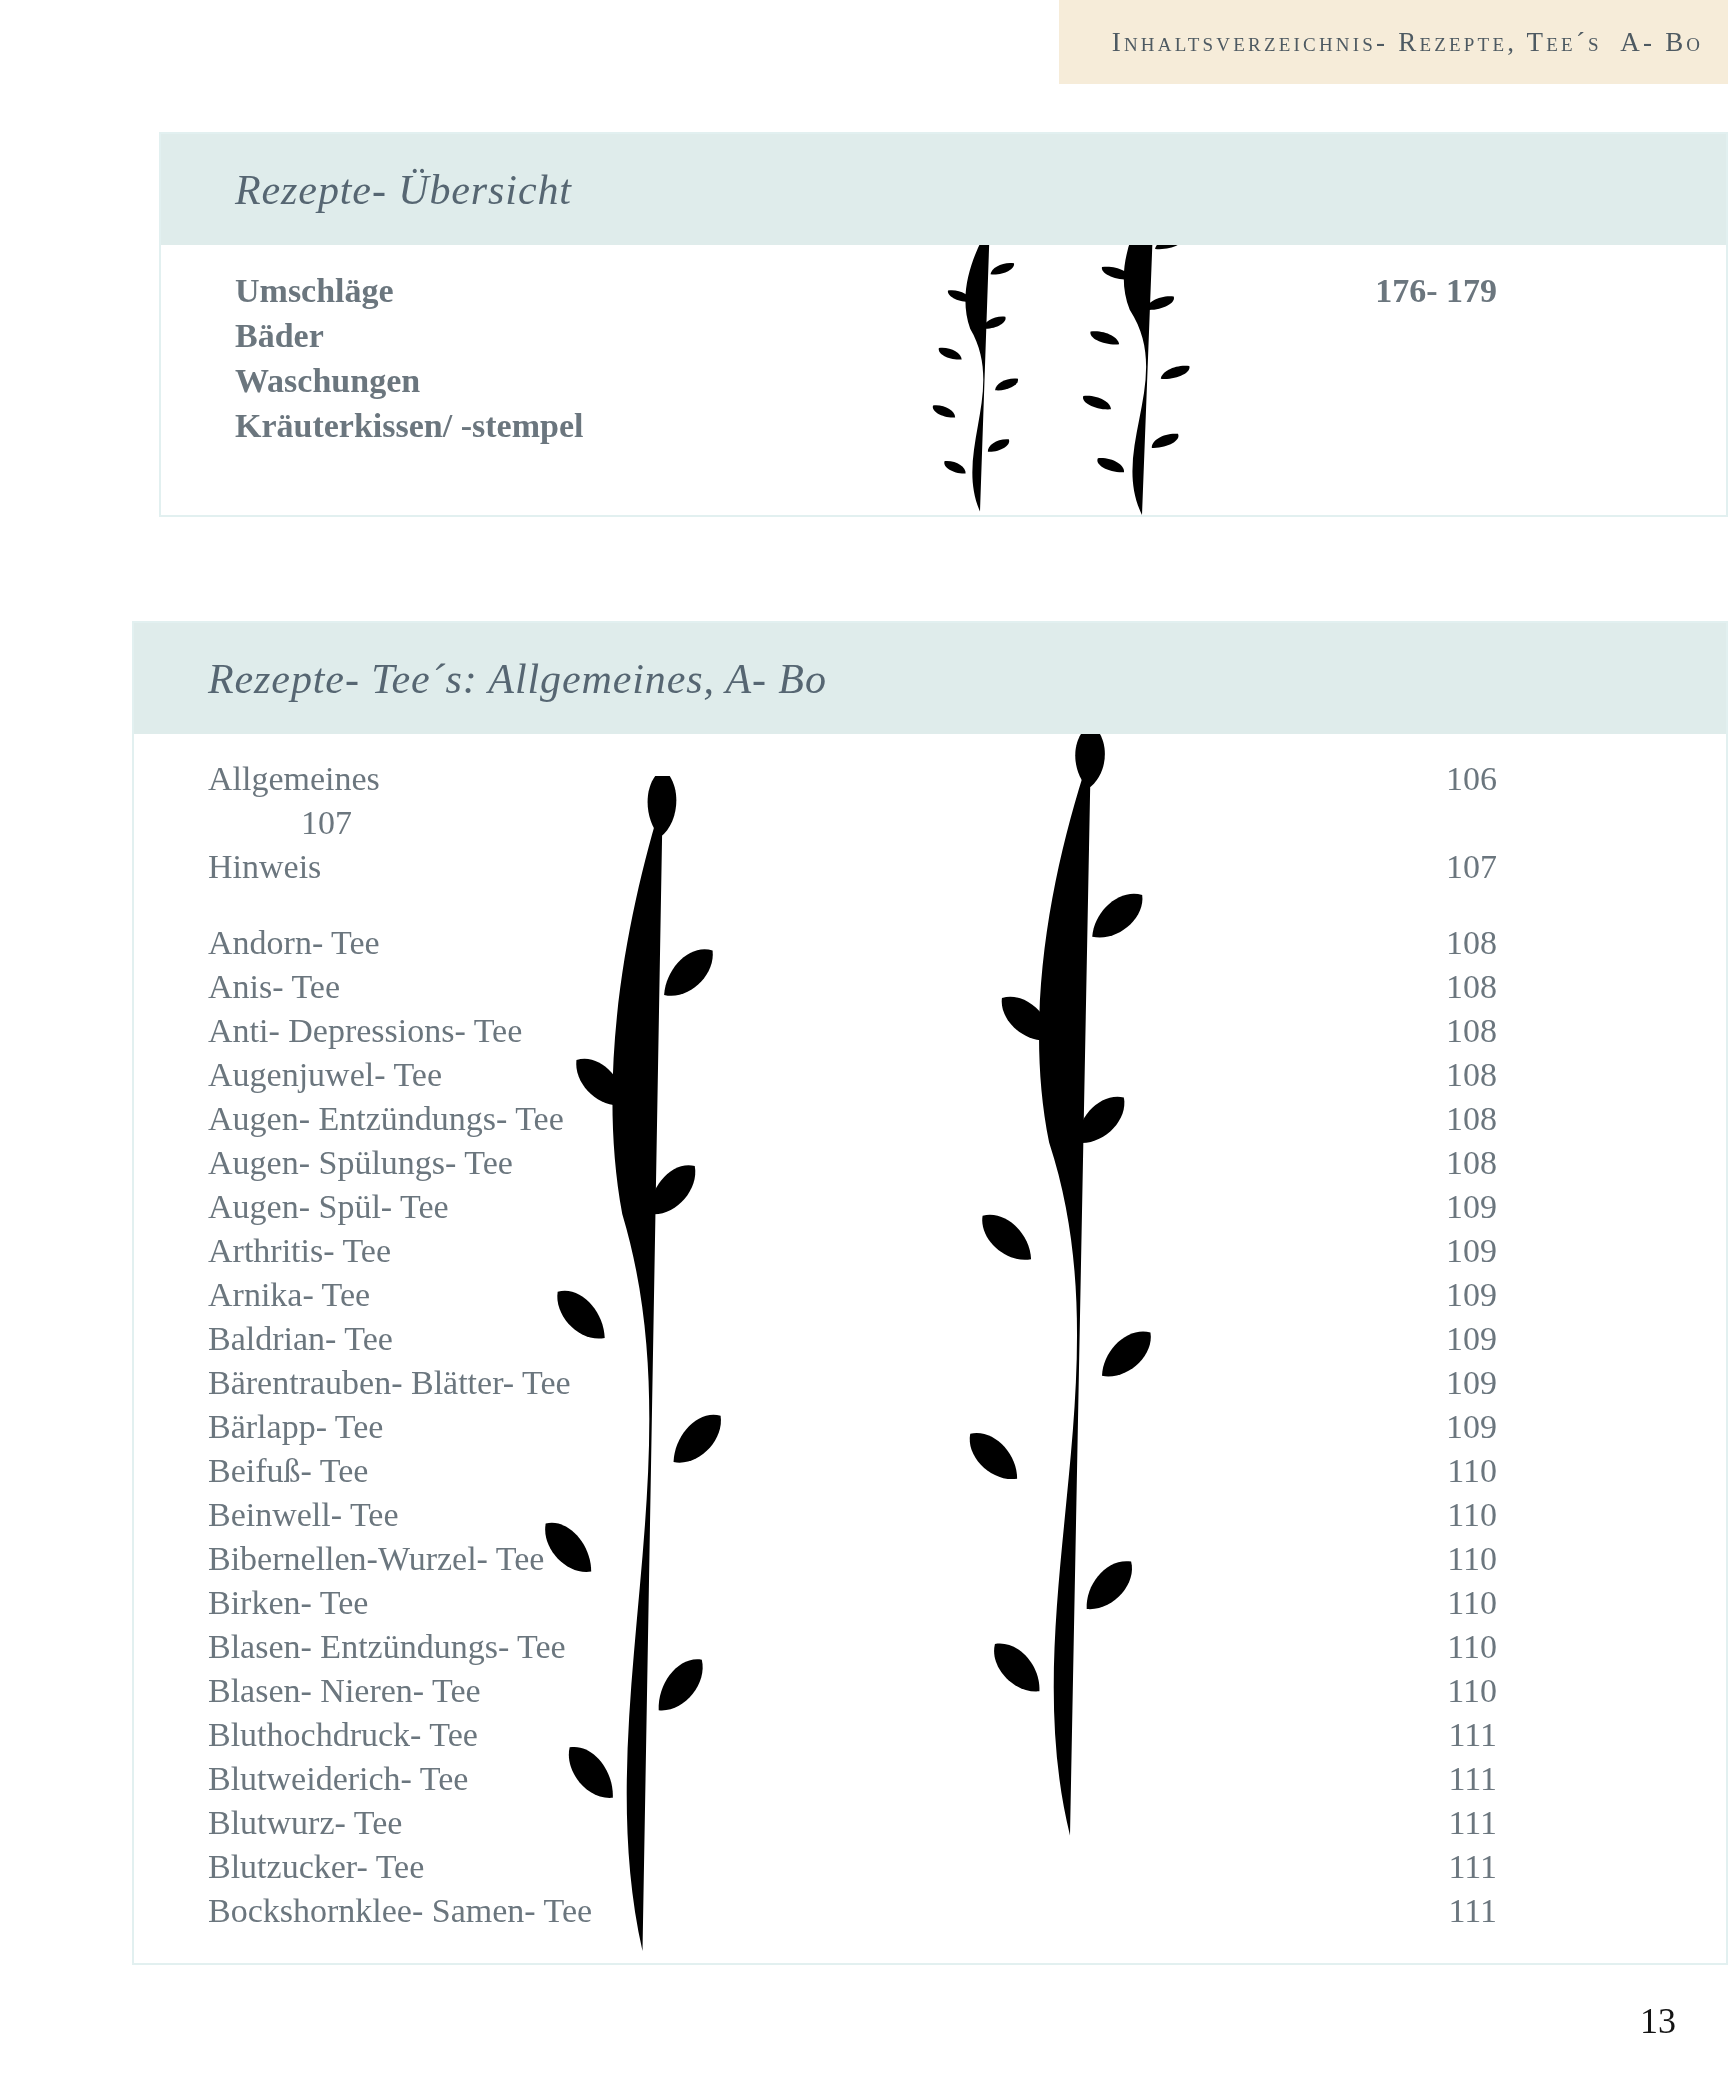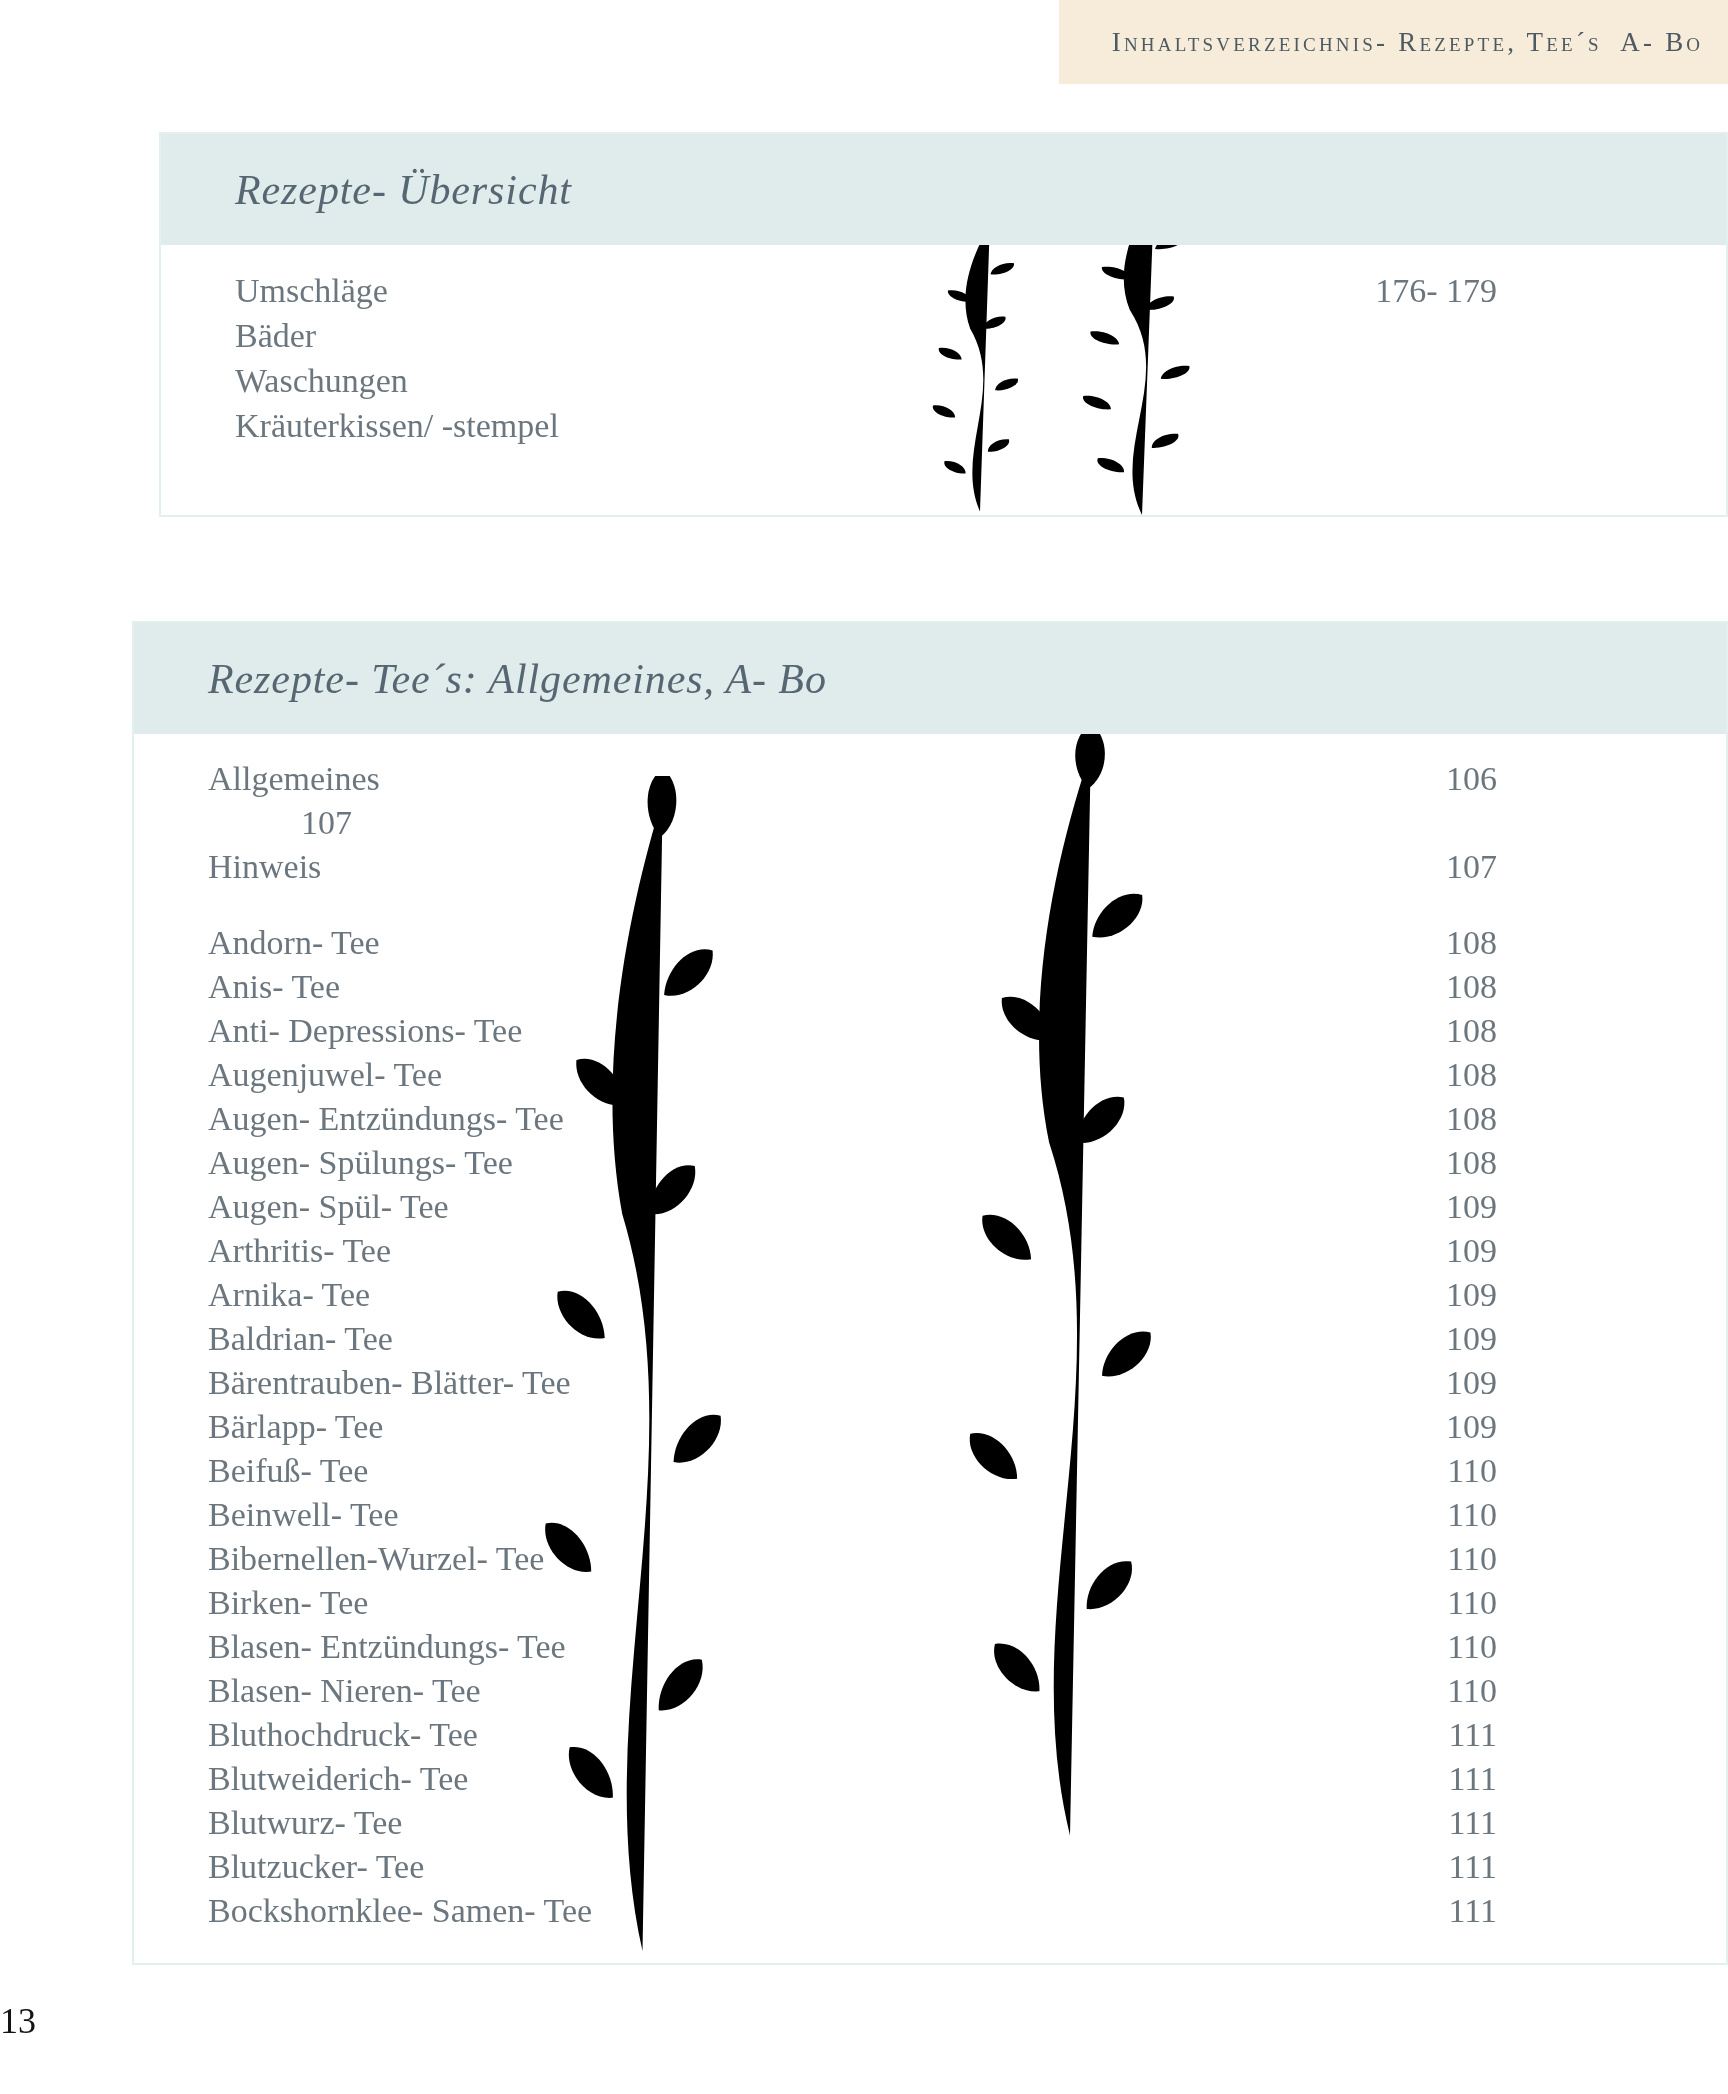--- a/index.html
+++ b/index.html
@@ -32,29 +32,29 @@
     font-style:italic;font-size:42px;color:#566672;letter-spacing:0.9px;
   }
   .rows{
     position:relative;z-index:2;
     padding:23.4px 229px 0 74px;
   }
   .row{
     display:flex;justify-content:space-between;align-items:baseline;
     font-size:34px;line-height:44px;color:#6b767e;
   }
-  .box-1 .row{line-height:45px;}
+  .box-1 .row{line-height:45px;font-weight:bold;}
   .row .label{white-space:pre;}
   .row .page{min-width:144px;text-align:right;white-space:pre;}
   .group-gap{height:32px;}
   
   .decor{position:absolute;z-index:1;pointer-events:none;}
   
   .footer-page{
-    position:absolute;top:2000px;left:0;right:20px;text-align:left;
+    position:absolute;top:2000px;left:0;right:52px;text-align:right;
     font-size:36px;color:#141414;
   }
 </style>
 </head>
 <body>
 
 <svg width="0" height="0" style="position:absolute" aria-hidden="true">
   <defs>
     <g id="branch">
       <path d="M110 805 C70 640, 150 470, 95 300 C75 200, 100 90, 125 15"></path>

